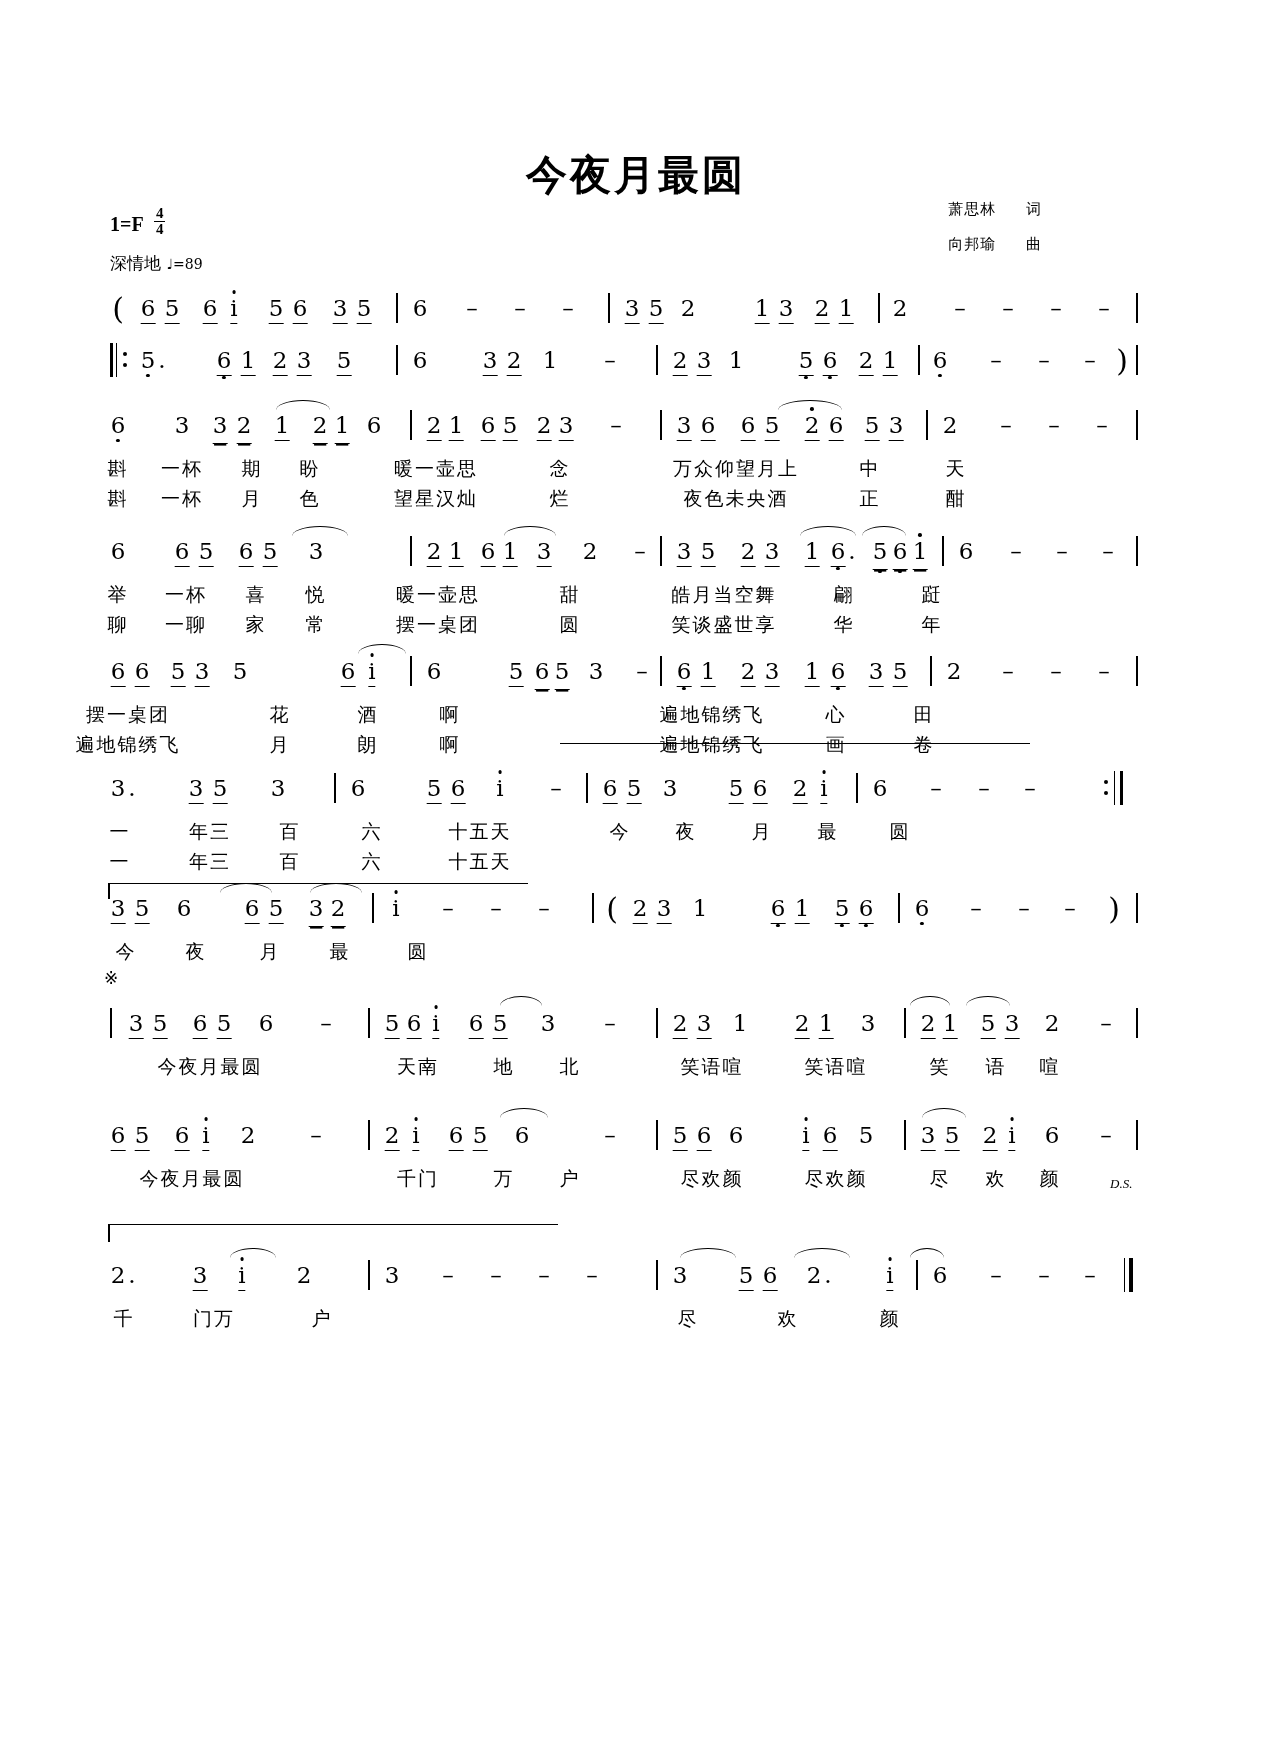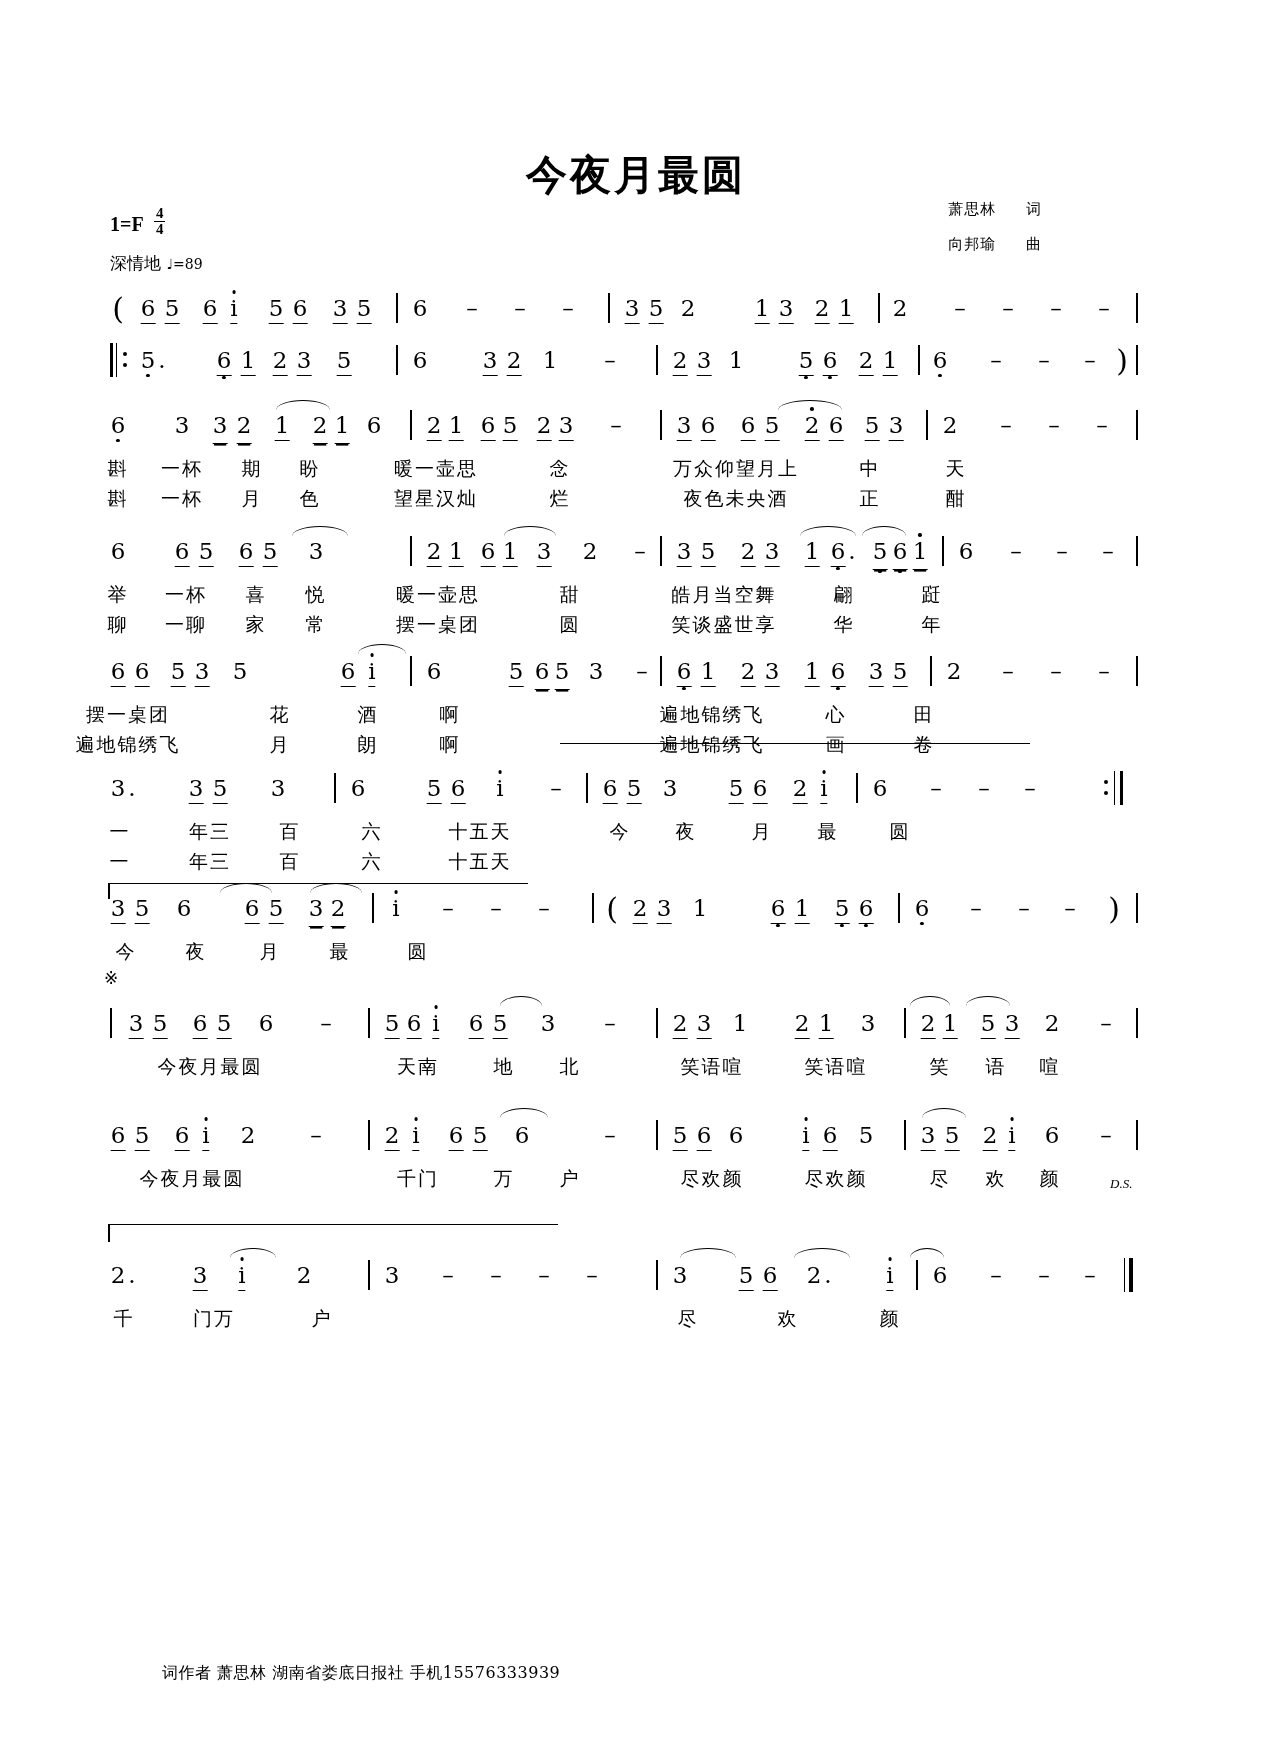--- a/index.html
+++ b/index.html
@@ -727,16 +727,15 @@
       <span class="lyr" style="left:24px;">千</span>
       <span class="lyr" style="left:114px;">门万</span>
       <span class="lyr" style="left:222px;">户</span>
       <span class="lyr" style="left:588px;">尽</span>
       <span class="lyr" style="left:688px;">欢</span>
       <span class="lyr" style="left:790px;">颜</span>
     </div>
   </div>
 
   <div class="footer">
-    <div class="line">词作者 萧思林 湖南省娄底日报社 手机15576333939</div>
   </div>
 
 </div>
 
 </body></html>

